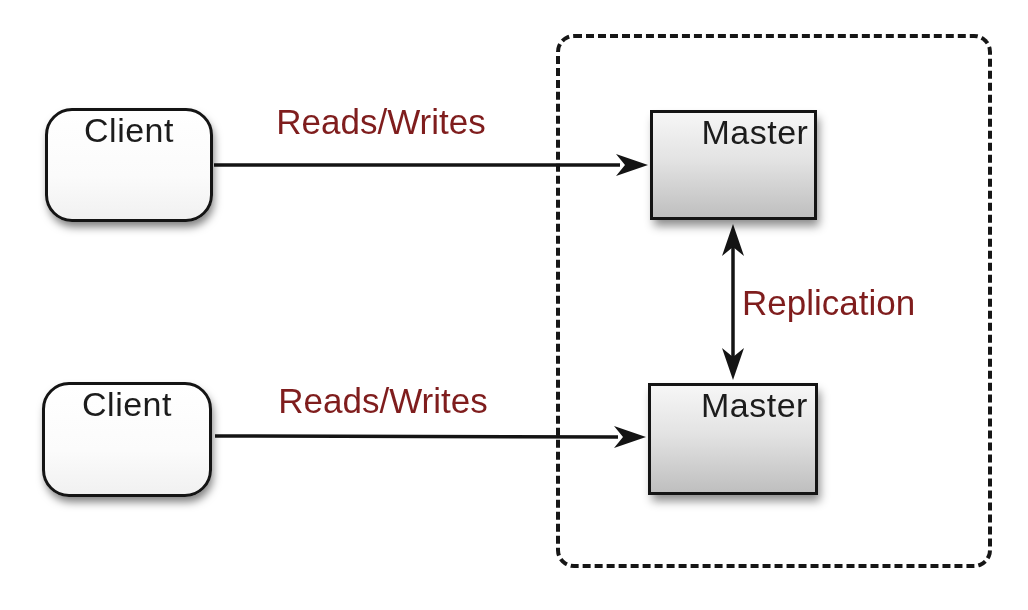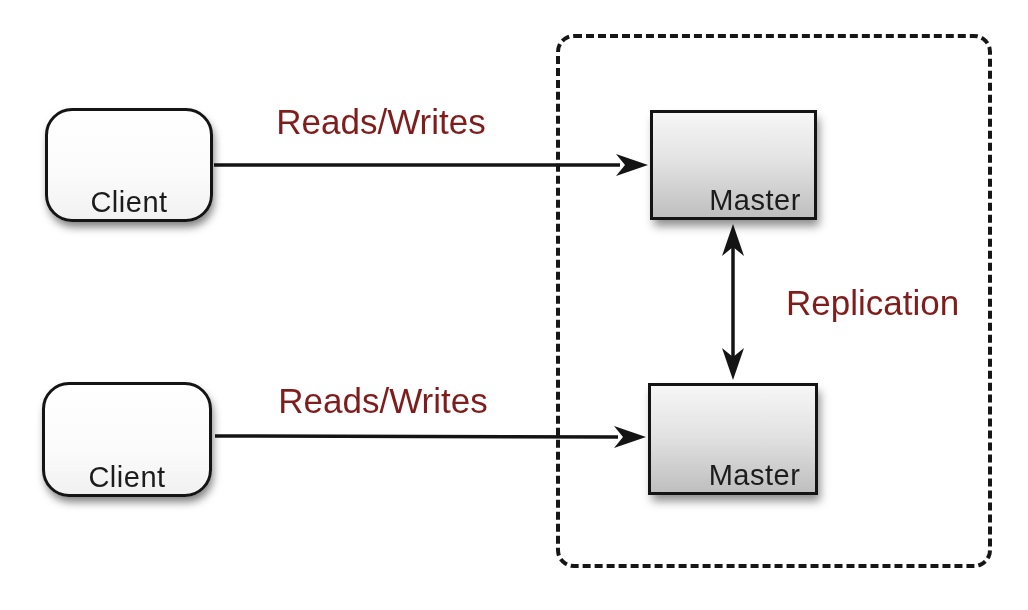--- a/index.html
+++ b/index.html
@@ -23,24 +23,24 @@
     width: 436px;
     height: 534px;
     border: 4px dashed #161616;
     border-radius: 18px;
     box-sizing: border-box;
     background: transparent;
   }
   .node {
     position: absolute;
     display: flex;
-    align-items: flex-end;
+    align-items: flex-start;
     justify-content: center;
     box-sizing: border-box;
-    font-size: 29px;
+    font-size: 34px;
     letter-spacing: 0.5px;
   }
   .node-client {
     border: 3.5px solid #141414;
     border-radius: 27px;
     background: linear-gradient(180deg, #ffffff 0%, #fbfbfb 60%, #f1f1f1 100%);
     box-shadow: 2px 6px 8px -1px rgba(0,0,0,0.50);
   }
   .node-master {
     border: 3.5px solid #141414;
@@ -61,21 +61,21 @@
     pointer-events: none;
   }
   .edge-label {
     position: absolute;
     font-size: 35px;
     white-space: nowrap;
     color: #7f1d1d;
   }
   #label-rw-top    { left: 256px; top: 102px; width: 250px; text-align: center; }
   #label-rw-bottom { left: 258px; top: 381px; width: 250px; text-align: center; }
-  #label-replication { left: 786px; top: 283px; }
+  #label-replication { left: 742px; top: 283px; }
 </style>
 </head>
 <body>
 
 <div class="canvas">
 
   <div class="dashed-box"></div>
 
   <svg class="edges-layer" width="1028" height="610" viewBox="0 0 1028 610" xmlns="http://www.w3.org/2000/svg">
 

